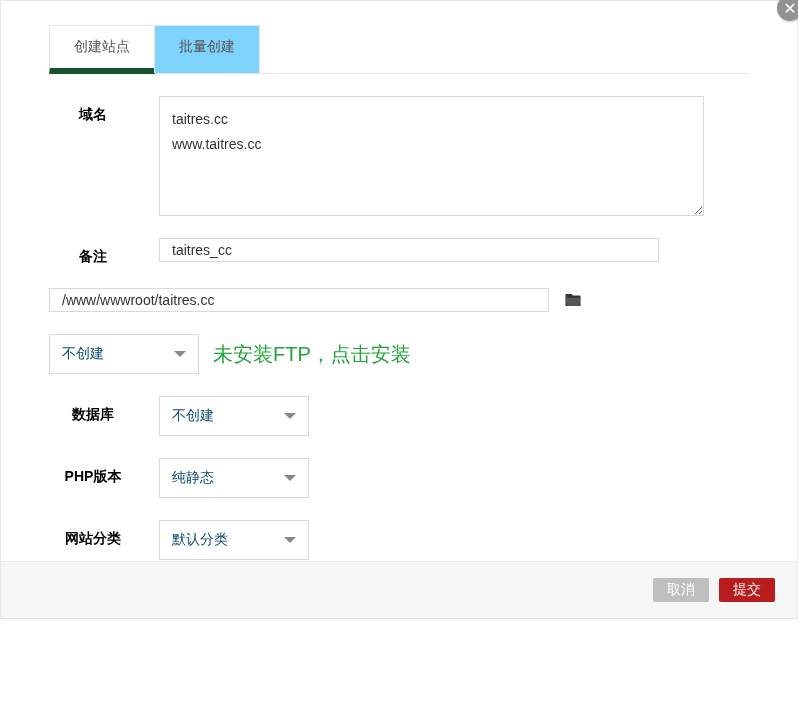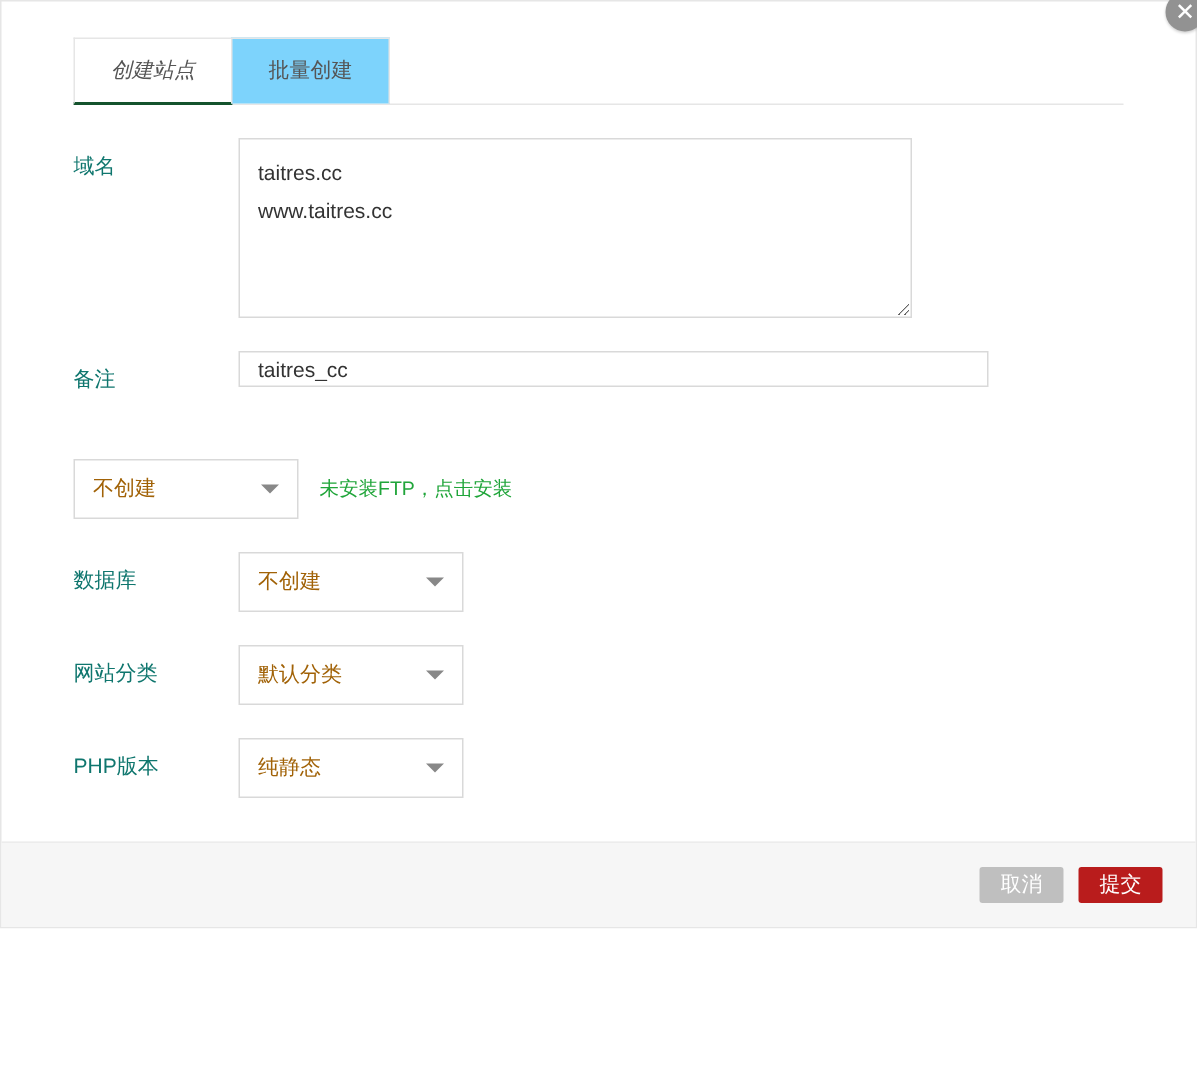--- a/index.html
+++ b/index.html
@@ -3,31 +3,31 @@
 <meta charset="utf-8">
 <style>
   html,body{margin:0;padding:0;font-family:"Microsoft YaHei","PingFang SC",Arial,sans-serif;background:#fff;color:#555;}
   *{box-sizing:border-box;}
   .modal{width:798px;background:#fff;border:1px solid #e6e6e6;position:relative;}
   .header{background:#f6f6f6;border-bottom:1px solid #ececec;padding:18px 22px;font-size:16px;color:#555;}
   .close-btn{position:absolute;right:-6px;top:-6px;width:26px;height:26px;border-radius:50%;background:#929292;color:#fff;display:flex;align-items:center;justify-content:center;font-size:16px;cursor:pointer;box-shadow:0 1px 2px rgba(0,0,0,.2);}
   .body{padding:24px 48px 0 48px;min-height:560px;}
   .tabs{display:flex;border-bottom:1px solid #e6e6e6;}
   .tab{padding:12px 24px;font-size:14px;color:#555;background:#7dd3fc;border:1px solid #e6e6e6;border-bottom:none;margin-right:-1px;cursor:pointer;}
-  .tab.active{background:#fff;border-bottom:2px solid #14532d;margin-bottom:-1px;font-style:italic;}
+  .tab.active{background:#fff;border-bottom:6px solid #14532d;margin-bottom:-1px;}
   .form{padding-top:22px;}
   .row{display:flex;margin-bottom:22px;align-items:flex-start;}
-  .label{width:110px;text-align:left;padding-right:22px;font-size:14px;color:#0f766e;padding-top:10px;flex-shrink:0;}
+  .label{width:110px;text-align:center;padding-right:22px;font-size:14px;color:#000000;padding-top:10px;flex-shrink:0;font-weight:bold;}
   .ctl{flex:1;display:flex;align-items:center;gap:14px;}
-  textarea{width:449px;height:120px;padding:10px 12px;font-size:14px;font-family:inherit;border:1px solid #d9d9d9;resize:both;line-height:1.8;color:#333;}
+  textarea{width:545px;height:120px;padding:10px 12px;font-size:14px;font-family:inherit;border:1px solid #d9d9d9;resize:both;line-height:1.8;color:#333;}
   .input{height:24px;padding:0 12px;font-size:14px;border:1px solid #d9d9d9;color:#333;}
   .input.md{width:500px;}
-  .select{width:150px;height:40px;border:1px solid #d9d9d9;display:flex;align-items:center;justify-content:space-between;padding:0 12px;font-size:14px;color:#a16207;cursor:pointer;background:#fff;}
+  .select{width:150px;height:40px;border:1px solid #d9d9d9;display:flex;align-items:center;justify-content:space-between;padding:0 12px;font-size:14px;color:#0c4a6e;cursor:pointer;background:#fff;}
   .caret{width:0;height:0;border-left:6px solid transparent;border-right:6px solid transparent;border-top:6px solid #888;}
-  .hint-green{color:#20a53a;font-size:13px;}
+  .hint-green{color:#20a53a;font-size:20px;}
   .hint-green a{color:#20a53a;text-decoration:none;}
   .folder-icon{width:20px;cursor:pointer;}
   .folder-icon svg{display:block;}
   .footer{background:#f6f6f6;border-top:1px solid #ececec;padding:16px 22px;display:flex;justify-content:flex-end;gap:10px;}
   .btn{min-width:56px;height:24px;border:none;font-size:14px;cursor:pointer;border-radius:2px;padding:0 14px;}
   .btn-cancel{background:#bfbfbf;color:#fff;}
   .btn-submit{background:#b91c1c;color:#fff;}
 </style>
 </head>
 <body>
@@ -61,20 +61,29 @@
       </div>
 
       <div class="row">
         <div class="label">备注</div>
         <div class="ctl">
           <input class="input md" value="taitres_cc" style="">
         </div>
       </div>
 
       <div class="row">
+        <div class="ctl">
+          <input class="input md" value="/www/wwwroot/taitres.cc" style="">
+          <span class="folder-icon">
+            <svg viewBox="0 0 24 24" width="20" height="18" fill="#333">
+                <path d="M10 4H2v16h20V6H12l-2-2z"></path>
+                <path d="M2 9h20l-2 11H4z" fill="#555"></path>
+              </svg>
+          </span>
+        </div>
       </div>
 
       <div class="row">
         <div class="ctl">
           <div class="select">
             <span>不创建</span>
             <span class="caret"></span>
           </div>
           <span class="hint-green">
             <span>未安装FTP，</span><a href="#">点击安装</a>
@@ -86,34 +95,34 @@
         <div class="label">数据库</div>
         <div class="ctl">
           <div class="select">
             <span>不创建</span>
             <span class="caret"></span>
           </div>
         </div>
       </div>
 
       <div class="row">
-        <div class="label">网站分类</div>
+        <div class="label">PHP版本</div>
         <div class="ctl">
           <div class="select">
-            <span>默认分类</span>
+            <span>纯静态</span>
             <span class="caret"></span>
           </div>
         </div>
       </div>
 
       <div class="row">
-        <div class="label">PHP版本</div>
+        <div class="label">网站分类</div>
         <div class="ctl">
           <div class="select">
-            <span>纯静态</span>
+            <span>默认分类</span>
             <span class="caret"></span>
           </div>
         </div>
       </div>
 
     </div>
   </div>
 
   <div class="footer">
     <button class="btn btn-cancel">取消</button>

